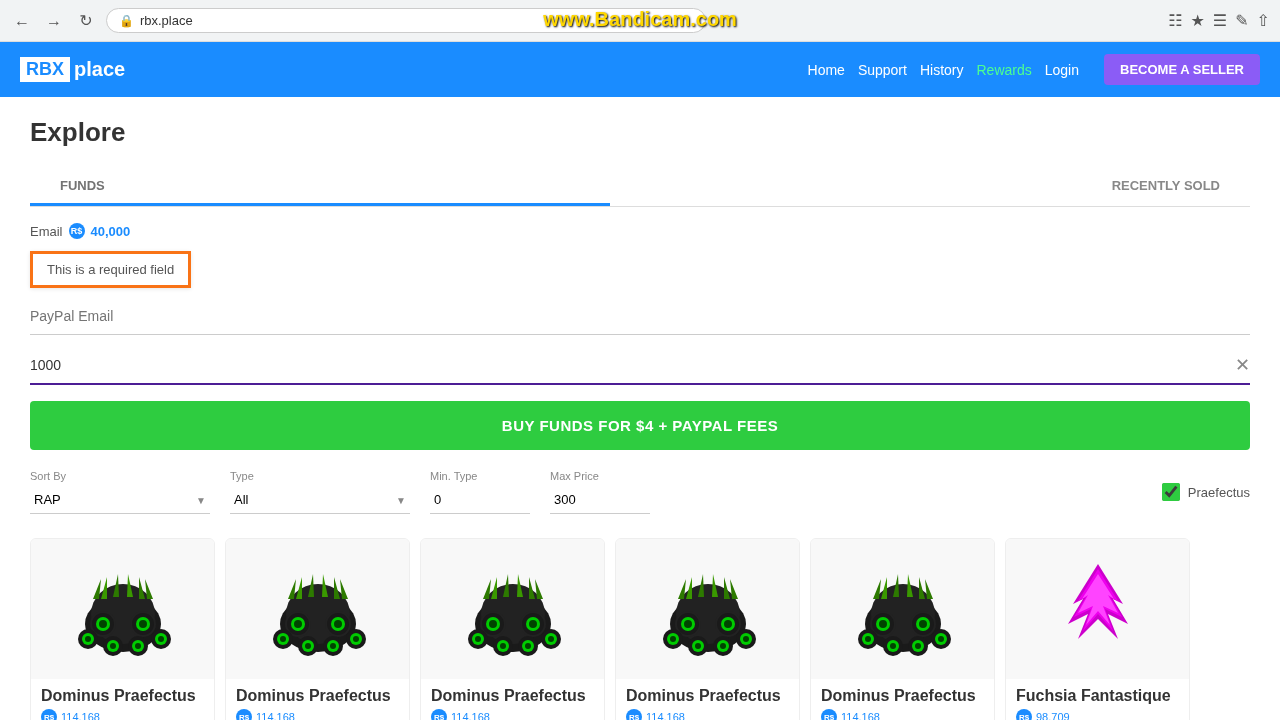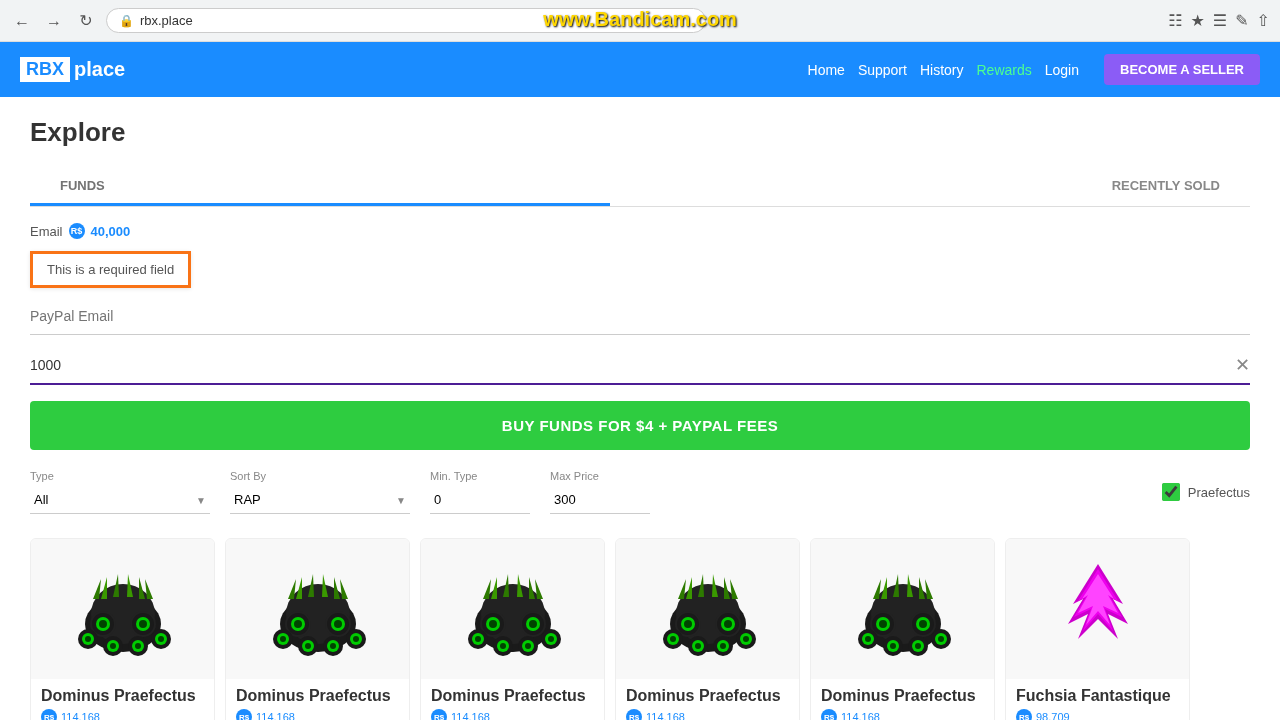--- a/index.html
+++ b/index.html
@@ -300,37 +300,37 @@
     <input class="amount-field" type="text" value="1000" style="">
     <span class="clear-btn">✕</span>
   </div>
 
   
   <button class="buy-button">BUY FUNDS FOR $4 + PAYPAL FEES</button>
 
   
   <div class="filters">
     <div class="filter-group">
+      <span class="filter-label">Sort By</span>
+      <div class="filter-select-wrapper">
+        <select class="filter-select">
+          <option>RAP</option>
+          <option>Price</option>
+          <option>Name</option>
+        </select>
+      </div>
+    </div>
+    <div class="filter-group">
       <span class="filter-label">Type</span>
       <div class="filter-select-wrapper">
         <select class="filter-select">
           <option>All</option>
           <option>Hats</option>
           <option>Faces</option>
           <option>Gear</option>
-        </select>
-      </div>
-    </div>
-    <div class="filter-group">
-      <span class="filter-label">Sort By</span>
-      <div class="filter-select-wrapper">
-        <select class="filter-select">
-          <option>RAP</option>
-          <option>Price</option>
-          <option>Name</option>
         </select>
       </div>
     </div>
     <div class="filter-group">
       <span class="filter-label">Min. Type</span>
       <input class="filter-input" type="text" value="0" style="">
     </div>
     <div class="filter-group">
       <span class="filter-label">Max Price</span>
       <input class="filter-input" type="text" value="300" style="">

